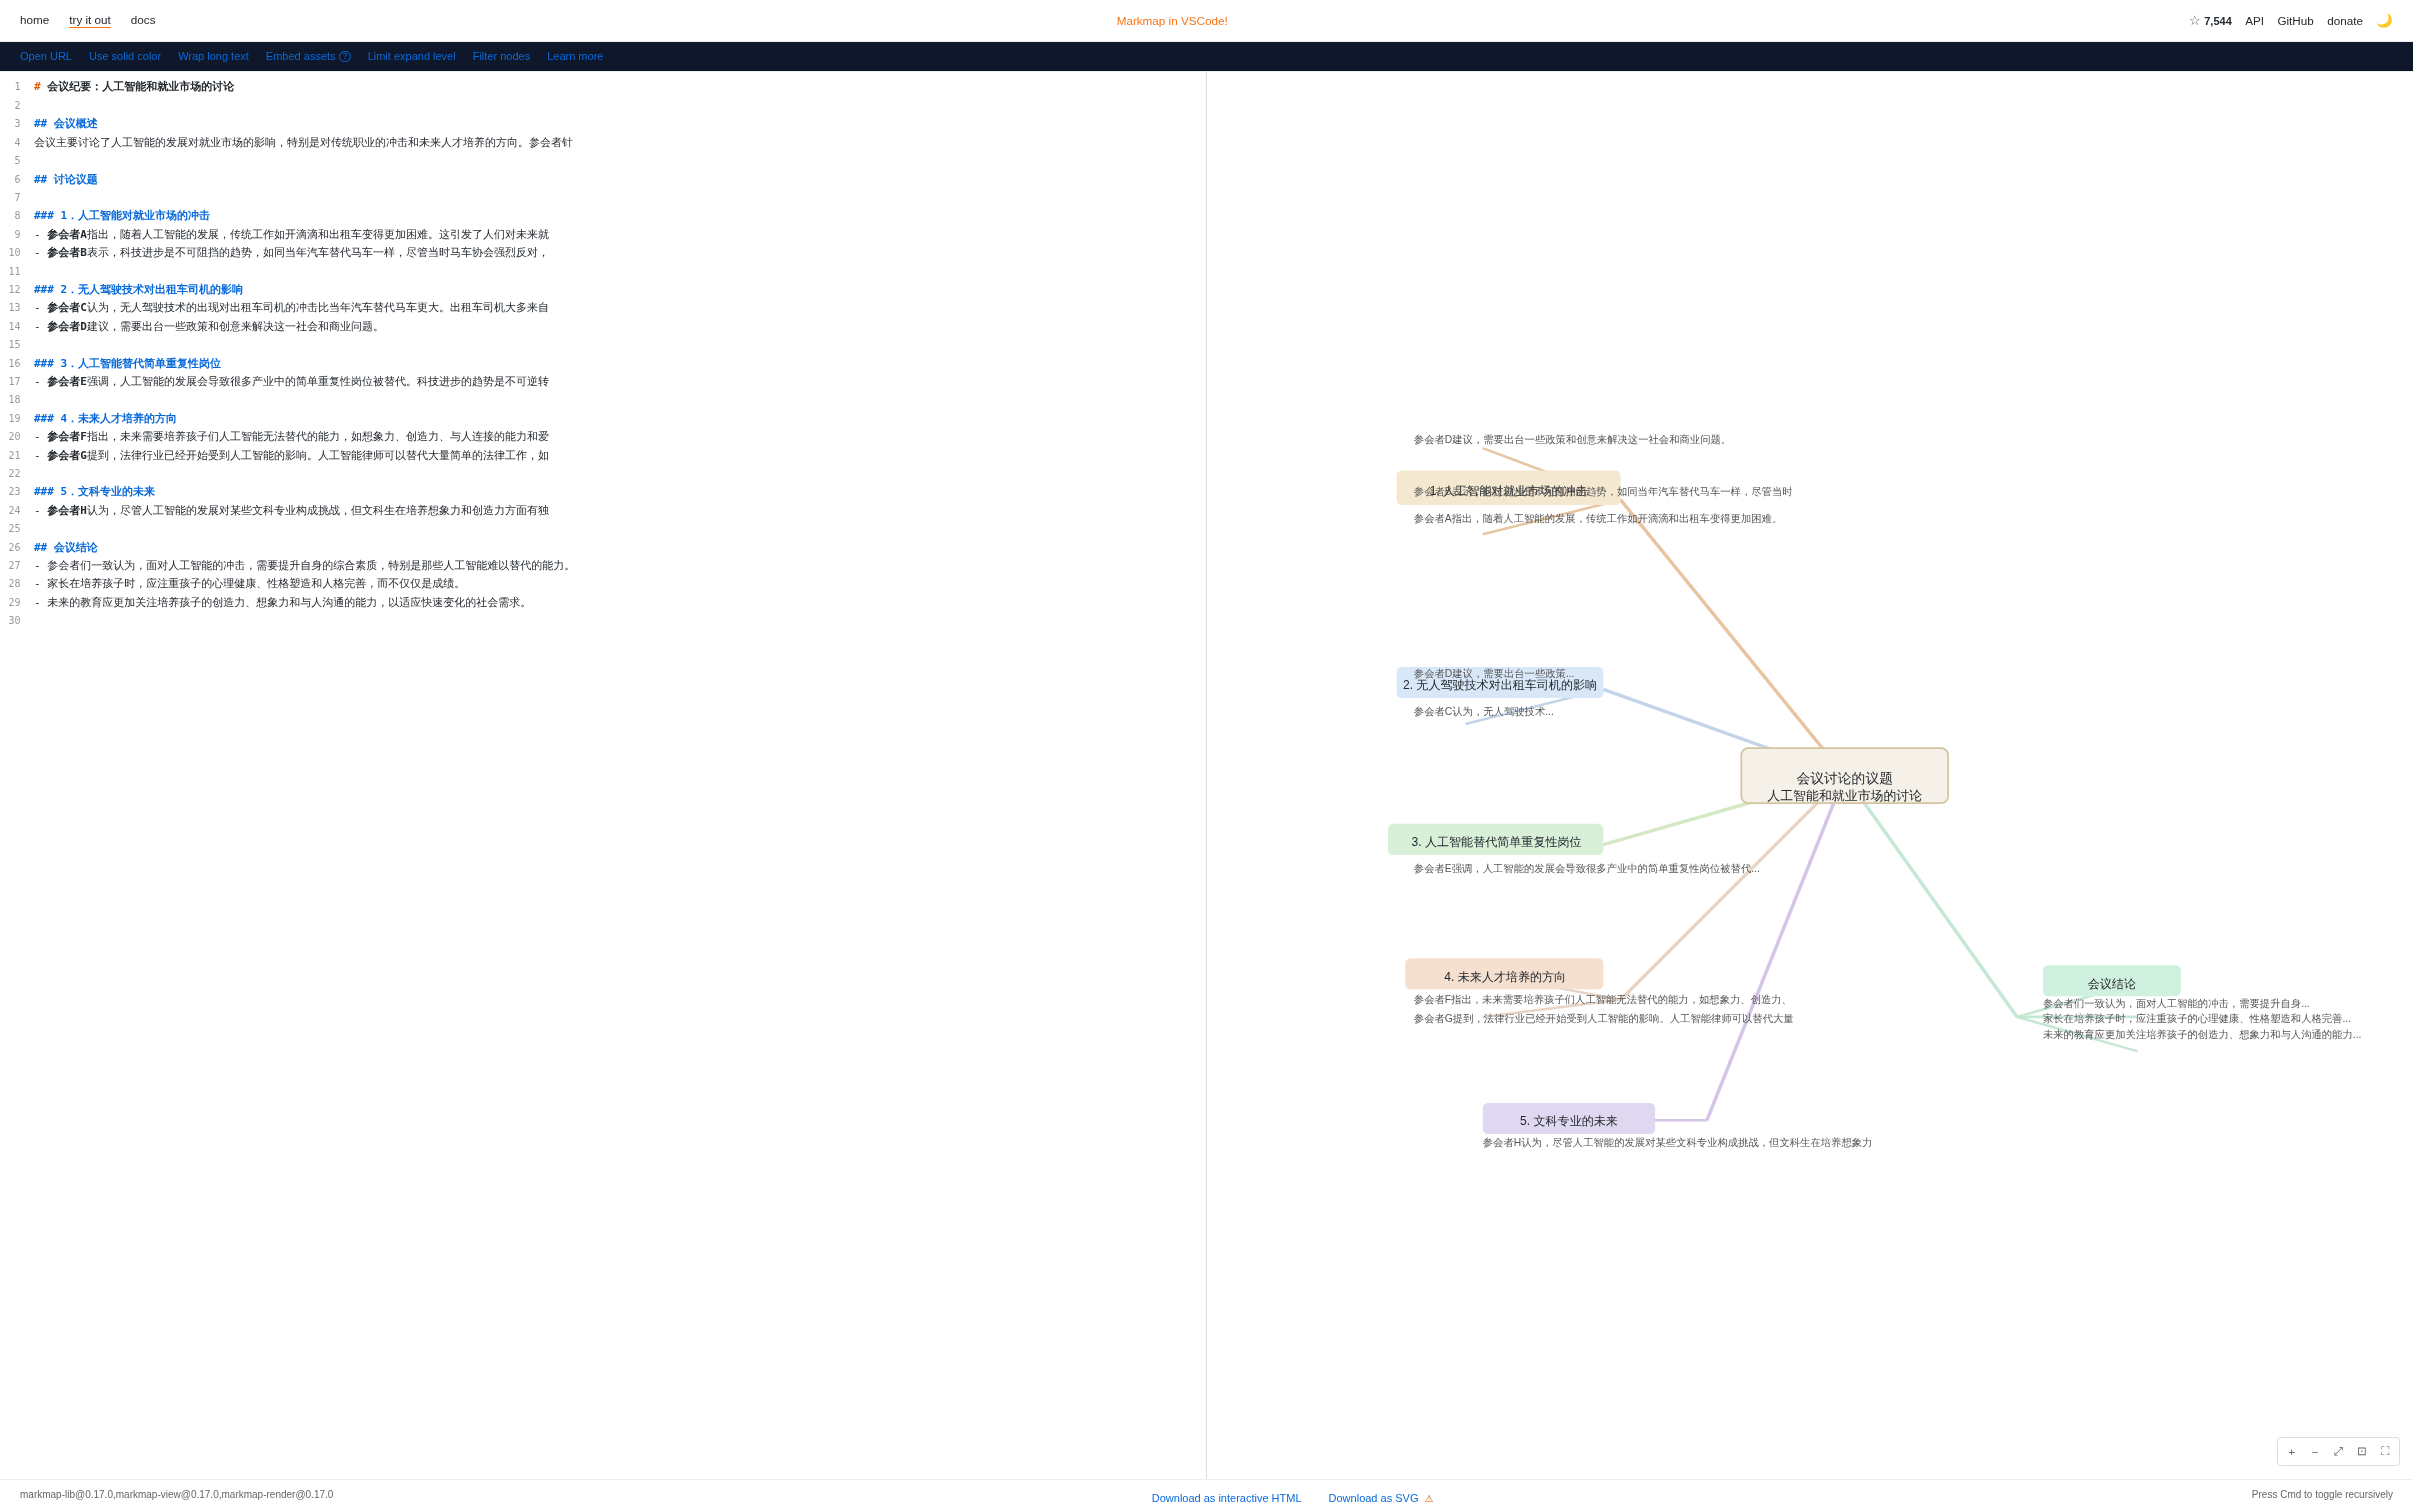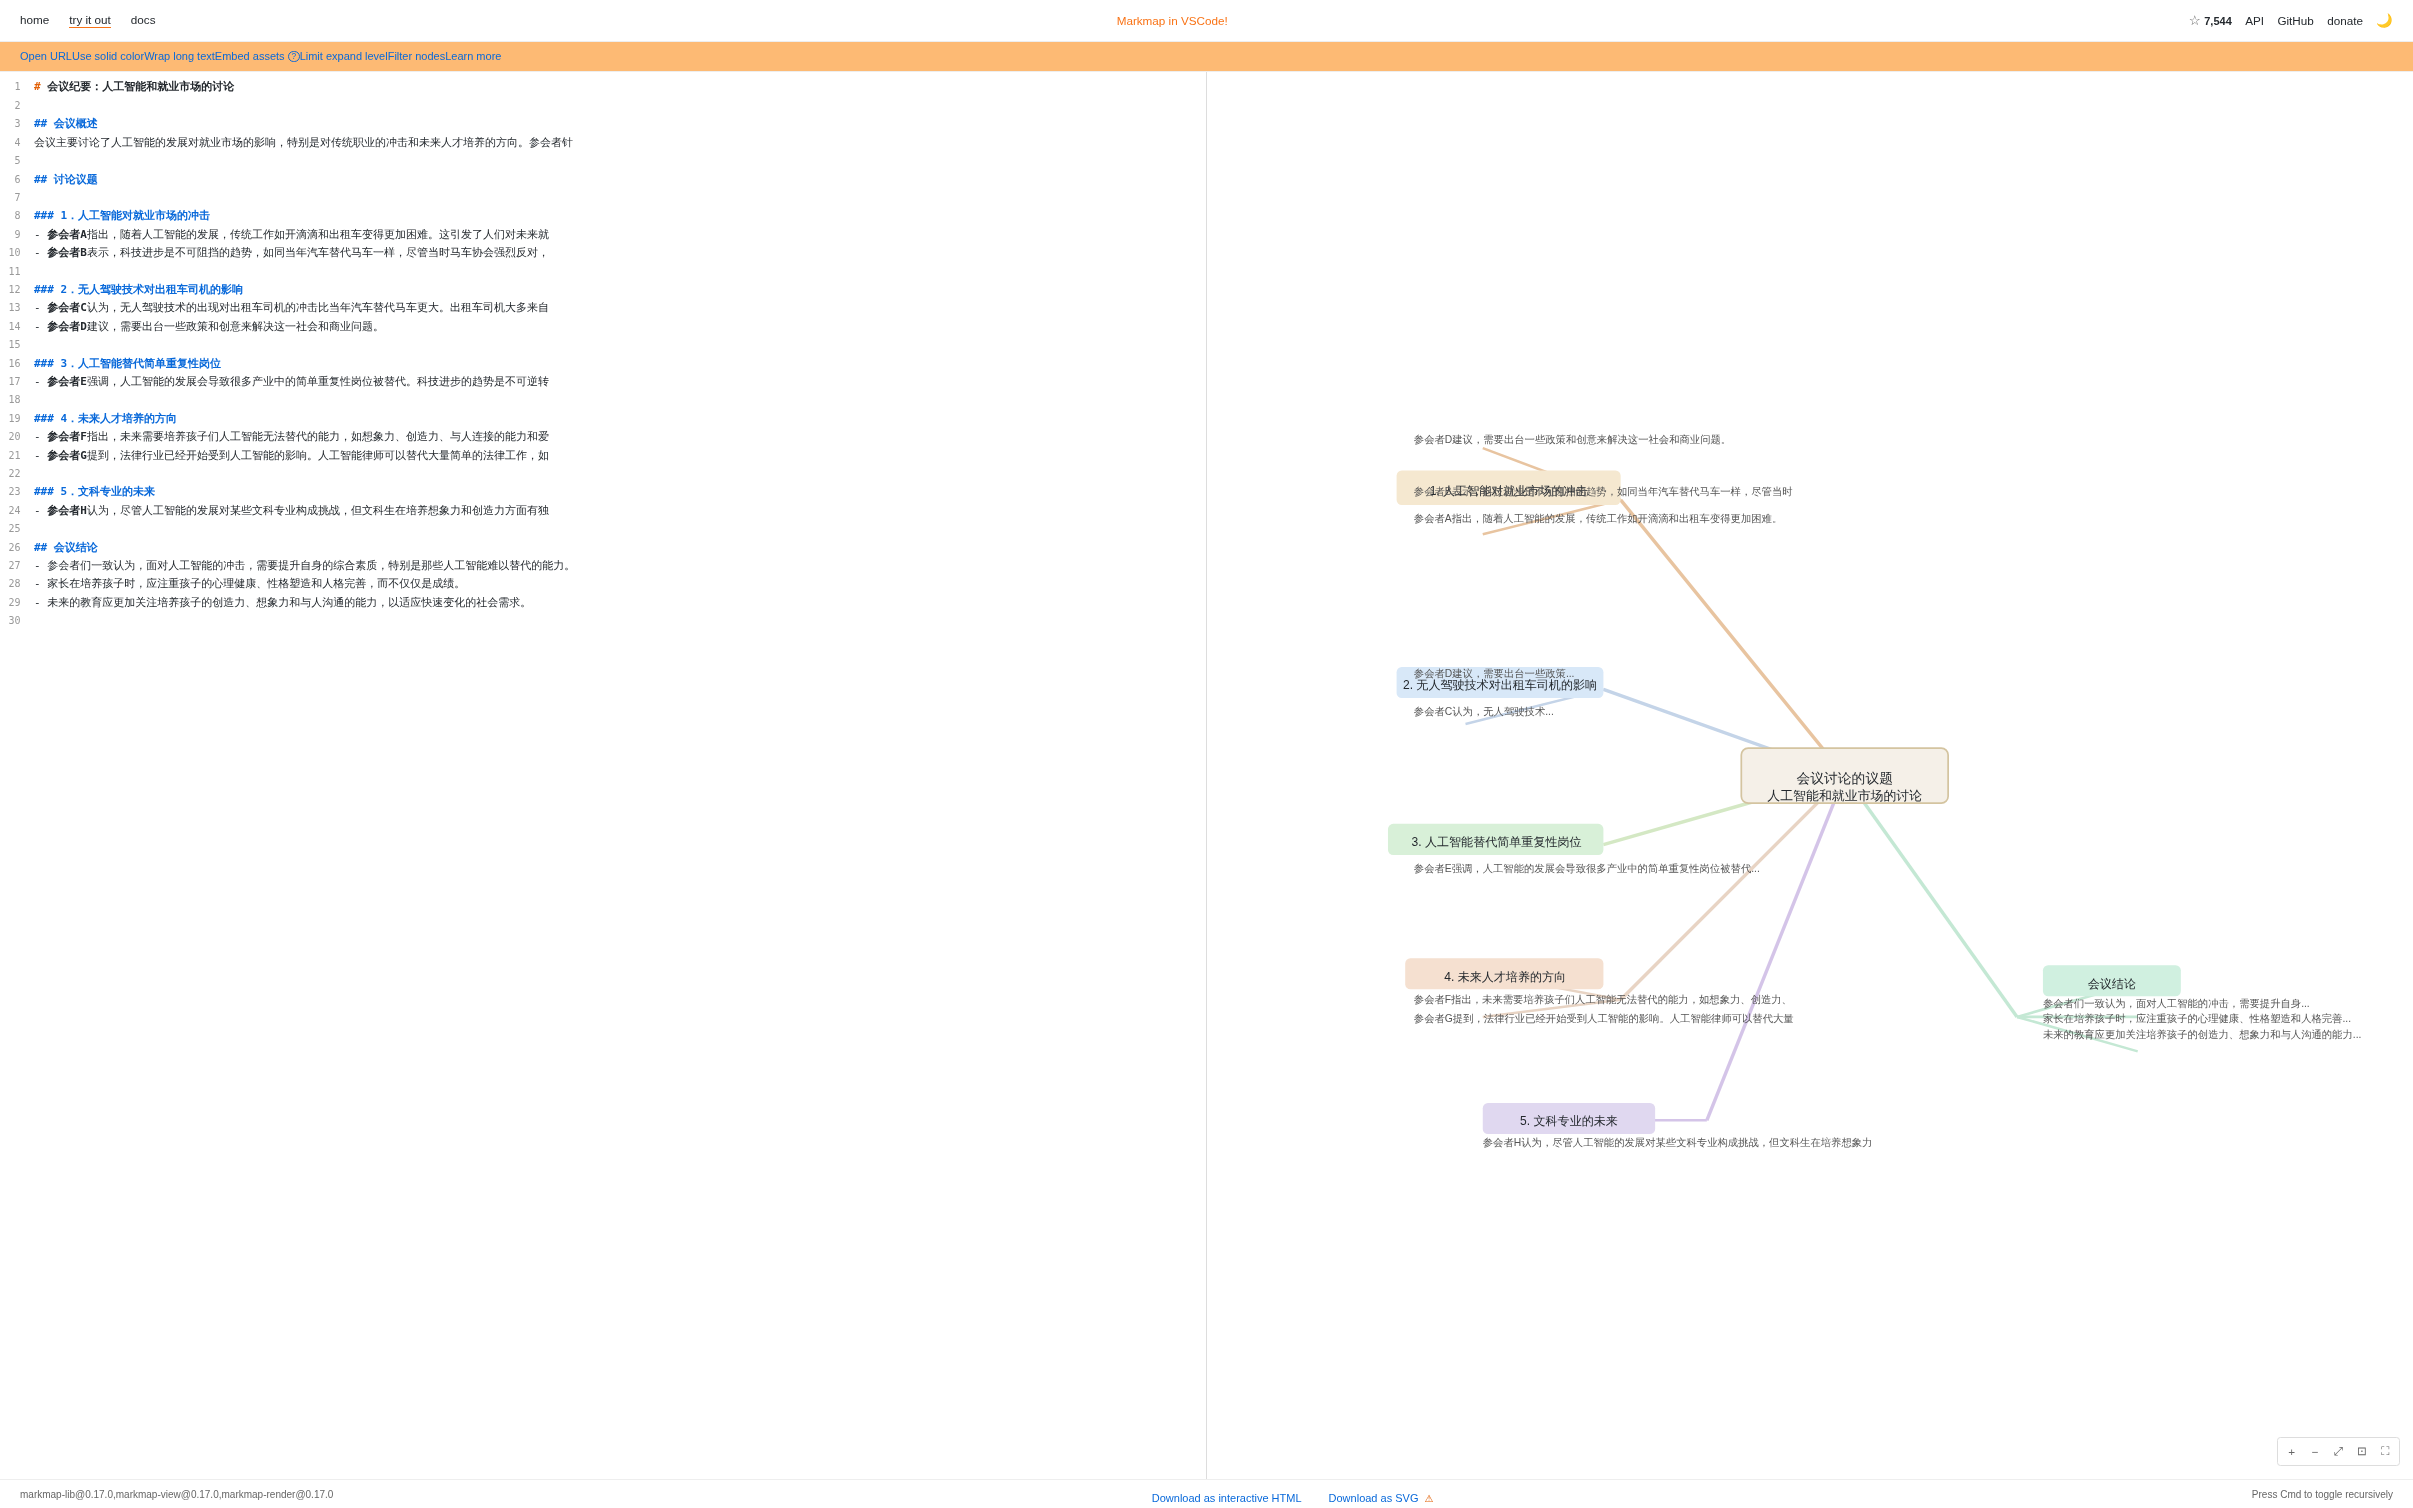--- a/index.html
+++ b/index.html
@@ -72,22 +72,23 @@
       text-decoration: none;
       cursor: pointer;
     }
     .moon-icon { font-size: 13.4px; color: #666; cursor: pointer; }
 
     
     .toolbar {
       display: flex;
       align-items: center;
       padding: 8.4px 20px;
+      gap: 17px;
       border-bottom: 0.8px solid #eee;
-      background: #fdba74;
+      background: #0f172a;
       flex-shrink: 0;
     }
     .toolbar-link {
       font-size: 11px;
       color: #0969da;
       text-decoration: none;
       cursor: pointer;
       white-space: nowrap;
     }
     .question-badge {

